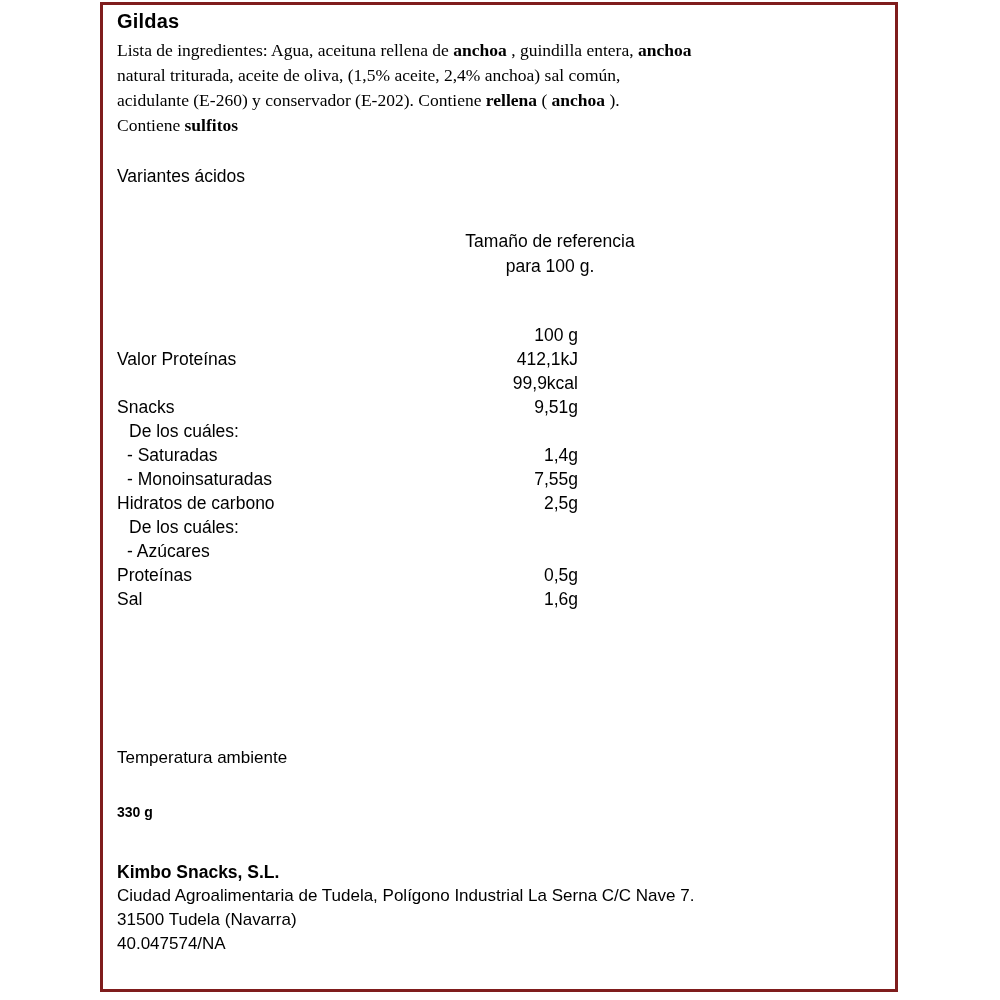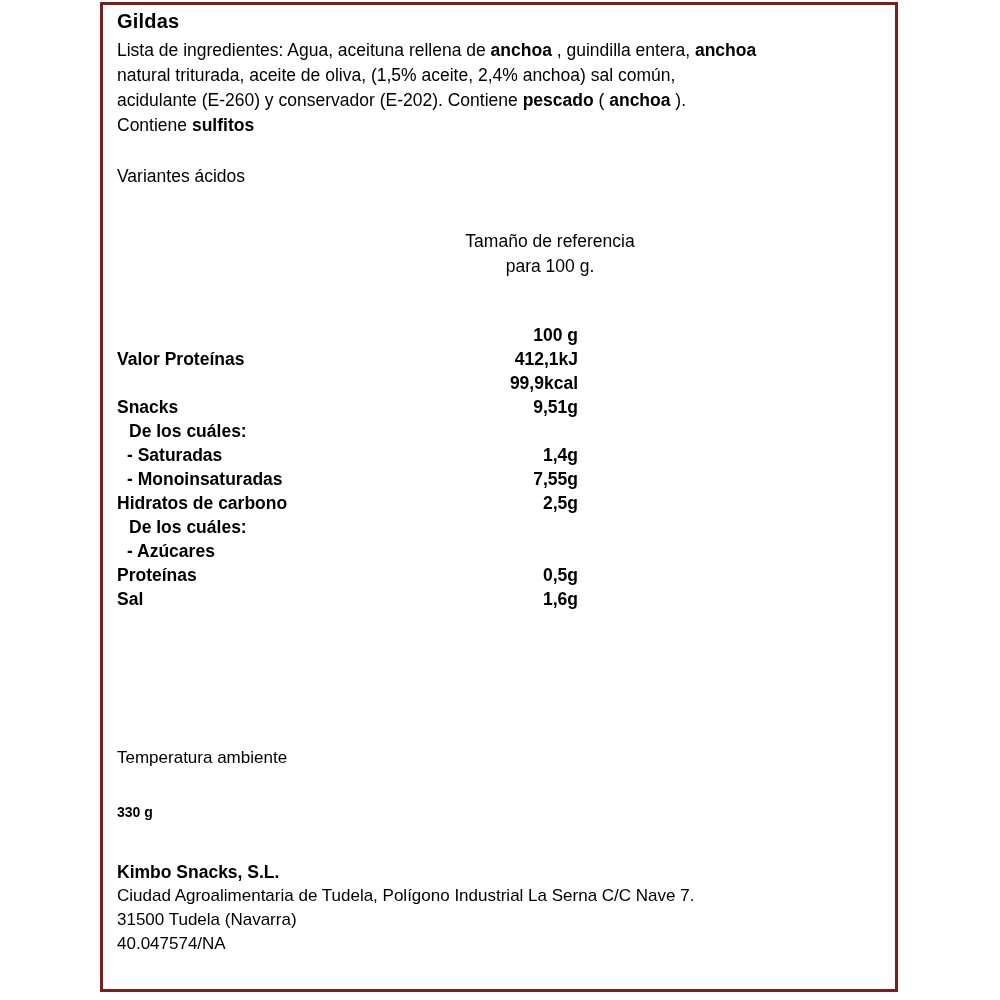--- a/index.html
+++ b/index.html
@@ -48,20 +48,21 @@
 
   
   #ingredients-block {
     position: absolute;
     left: 14px;
     top: 33px;
     width: 775px;
     font-size: 17.5px;
     line-height: 25px;
     white-space: nowrap;
+    font-family: Liberation Serif, serif;
   }
   #ingredients-block .ing-line {
     height: 25px;
     white-space: nowrap;
   }
   #ingredients-block b { font-weight: bold; }
 
   
   #variants-line {
     position: absolute;
@@ -89,21 +90,20 @@
     left: 0px;
     top: 318px;
     width: 798px;
   }
   .nut-row {
     position: relative;
     height: 24px;
     line-height: 24px;
     font-size: 17.5px;
     white-space: nowrap;
-    font-weight: bold;
   }
   .nut-row .nut-label {
     position: absolute;
     left: 14px;
     top: 0;
   }
   .nut-row.indent1 .nut-label { left: 26px; }
   .nut-row.indent2 .nut-label { left: 24px; text-align: right; }
   .nut-row .nut-value {
     position: absolute;
@@ -146,21 +146,21 @@
 <body>
 
 <div id="label-frame">
   <div class="inner">
 
     <div id="product-title">Gildas</div>
 
     <div id="ingredients-block">
         <div class="ing-line"><span>Lista de ingredientes: Agua, aceituna rellena de </span><b>anchoa</b><span> , guindilla entera, </span><b>anchoa</b></div>
         <div class="ing-line"><span>natural triturada, aceite de oliva, (1,5% aceite, 2,4% anchoa) sal común,</span></div>
-        <div class="ing-line"><span>acidulante (E-260) y conservador (E-202). Contiene </span><b>pescado</b><span> ( </span><b>anchoa</b><span> ).</span></div>
+        <div class="ing-line"><span>acidulante (E-260) y conservador (E-202). Contiene </span><b>rellena</b><span> ( </span><b>anchoa</b><span> ).</span></div>
         <div class="ing-line"><span>Contiene </span><b>sulfitos</b></div>
       </div>
 
     <div id="variants-line">Variantes ácidos</div>
 
     <div id="reference-heading">
       <span class="ref-l1">Tamaño de referencia</span>
       <span class="ref-l2">para 100 g.</span>
     </div>
 

